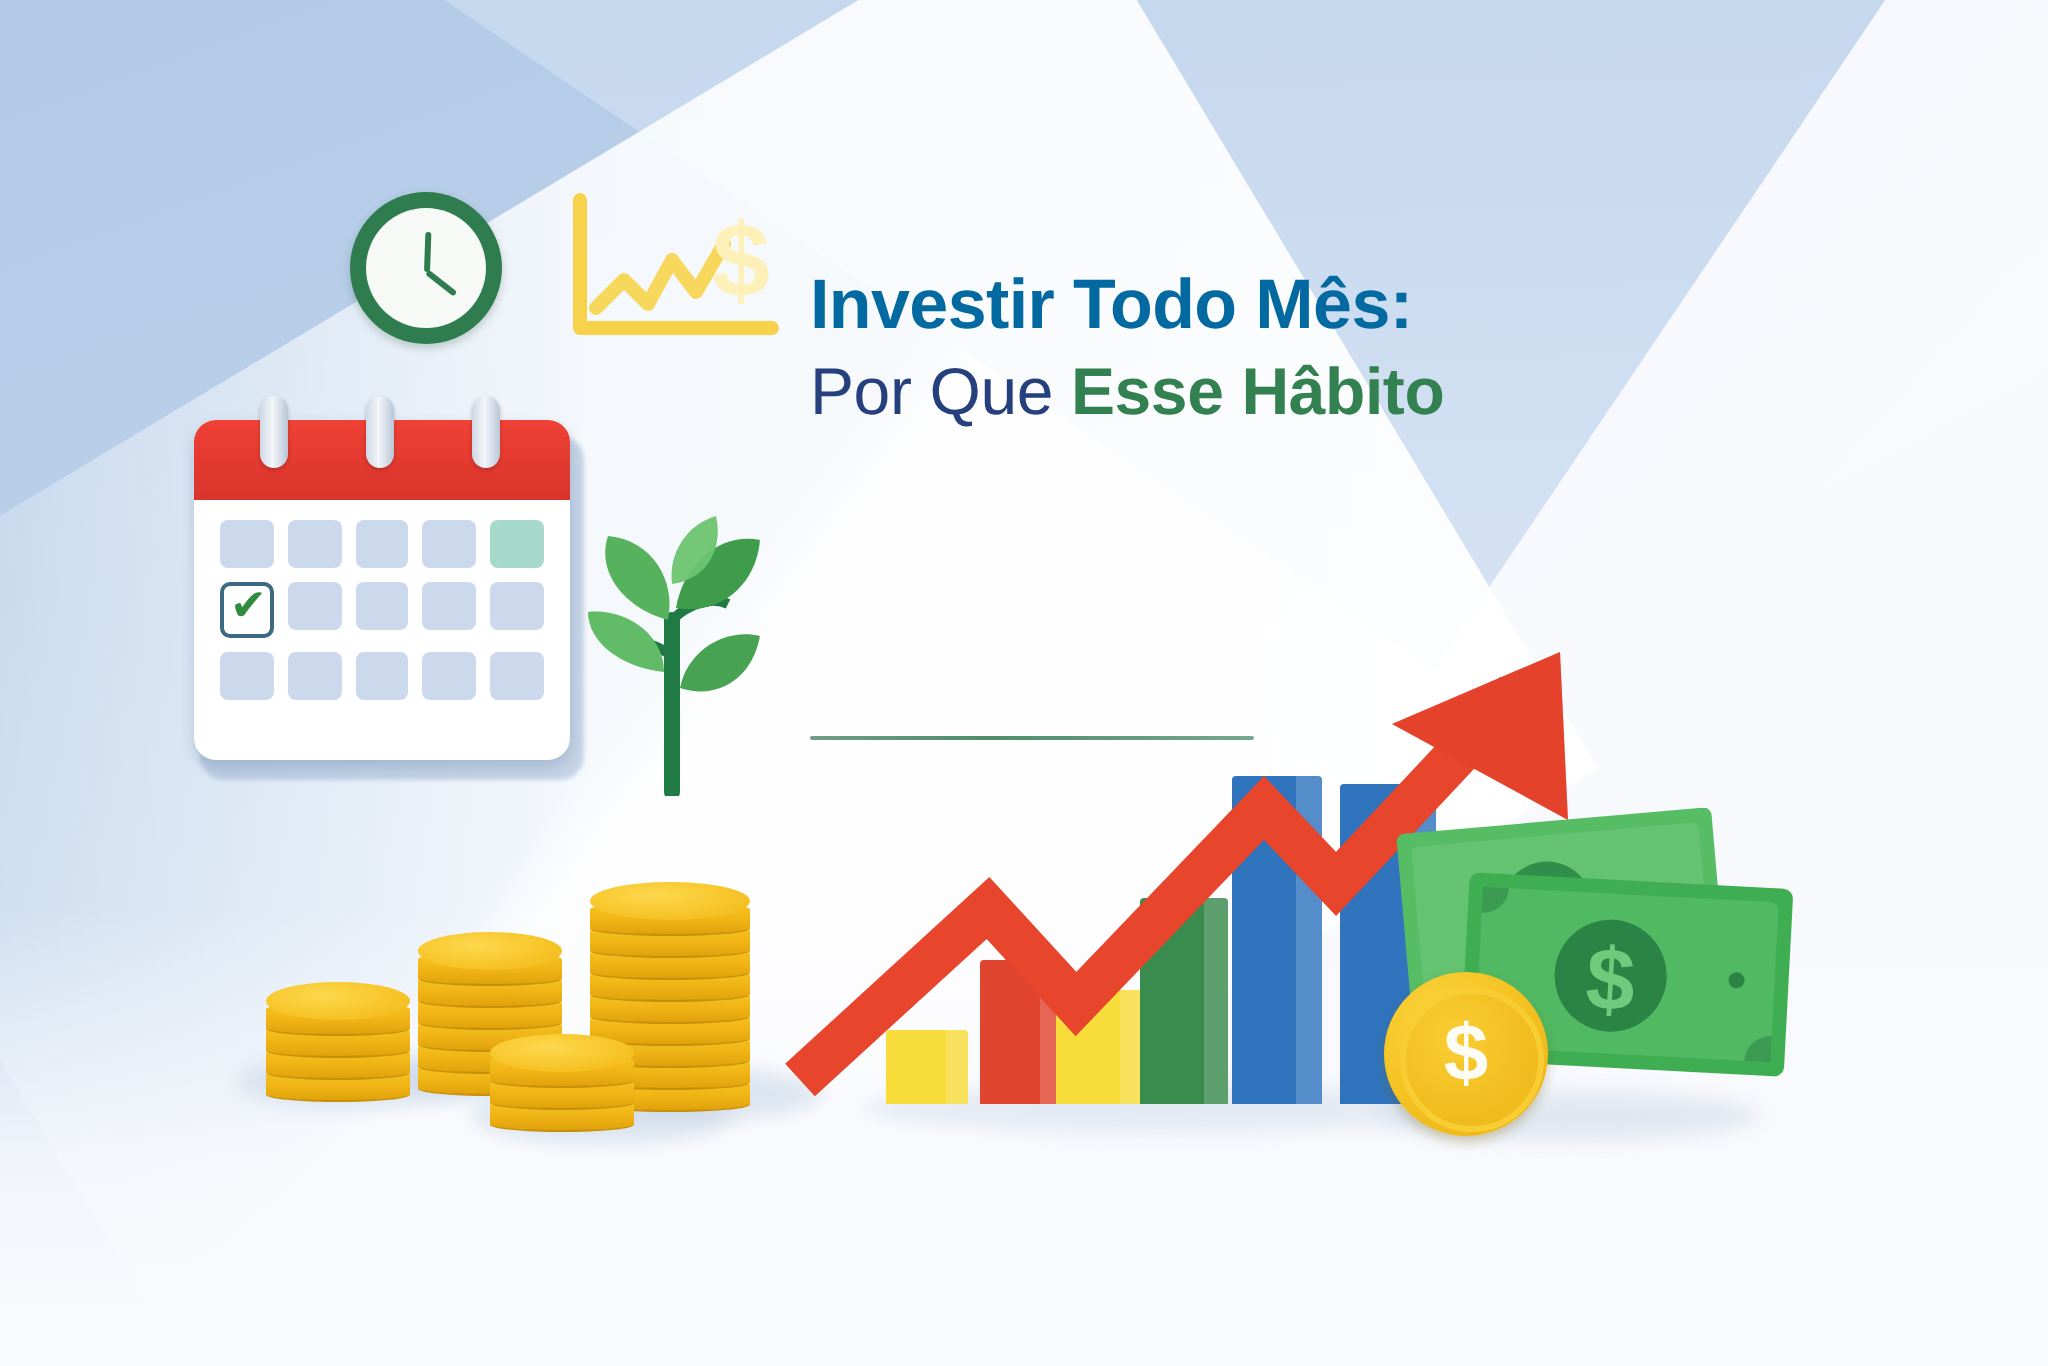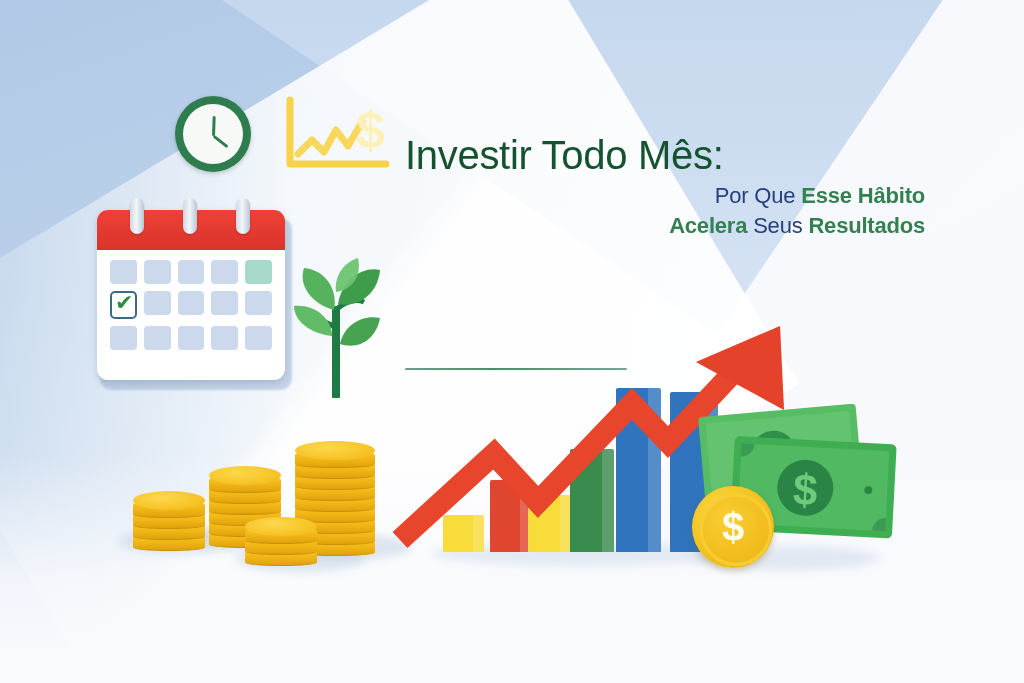--- a/index.html
+++ b/index.html
@@ -58,22 +58,22 @@
     position:absolute;left:0;top:0;width:300px;height:620px;
     background:linear-gradient(200deg,rgba(178,201,231,0) 0%,rgba(178,201,231,0) 55%,rgba(198,216,238,.75) 100%);
   }
 
   
   .headline{
     position:absolute;left:405px;top:133px;width:520px;
     line-height:1.12;
   }
   .hl-line{display:block;white-space:nowrap;}
-  .hl1{font-size:40px;font-weight:normal;color:#14532d;letter-spacing:-.3px;}
-  .hl2,.hl3,.hl4{font-size:22px;letter-spacing:-.2px;margin-top:6px;text-align:right;}
+  .hl1{font-size:35px;font-weight:bold;color:#0369a1;letter-spacing:-.3px;}
+  .hl2,.hl3,.hl4{font-size:33px;letter-spacing:-.2px;margin-top:6px;}
   .t-navy{color:#25407c;font-weight:normal;}
   .t-green{color:#338050;font-weight:bold;}
   .hl-rule{
     position:absolute;left:405px;top:368px;width:222px;height:2px;
     background:linear-gradient(to right,#6f9f87,#4f8c6c 40%,#76a890);
     border-radius:2px;
   }
 
   
   .clock{
@@ -196,21 +196,20 @@
     <svg width="110" height="80" viewBox="0 0 110 80">
       <path d="M8 4 L8 68 L104 68" stroke="#f7d24b" stroke-width="7" fill="none" stroke-linecap="round" stroke-linejoin="round"></path>
       <path d="M16 58 L30 44 L42 56 L54 34 L66 50 L80 26" stroke="#f8d85c" stroke-width="7" fill="none" stroke-linecap="round" stroke-linejoin="round"></path>
       <text x="74" y="52" font-family="Liberation Sans, sans-serif" font-size="52" font-weight="bold" fill="#fdf0b8">$</text>
     </svg>
   </div>
 
   <div class="headline">
     <span class="hl-line hl1">Investir Todo Mês:</span>
     <span class="hl-line hl2"><span class="t-navy">Por Que </span><span class="t-green">Esse Hâbito</span></span>
-    <span class="hl-line hl3"><span class="t-green">Acelera </span><span class="t-navy">Seus </span><span class="t-green">Resultados</span></span>
   </div>
   <div class="hl-rule"></div>
 
   <div class="cal">
     <div class="cal-shadow"></div>
     <div class="cal-body">
       <div class="cal-head"></div>
       <div class="cal-grid">
         <div class="cal-cell"></div>
         <div class="cal-cell"></div>

